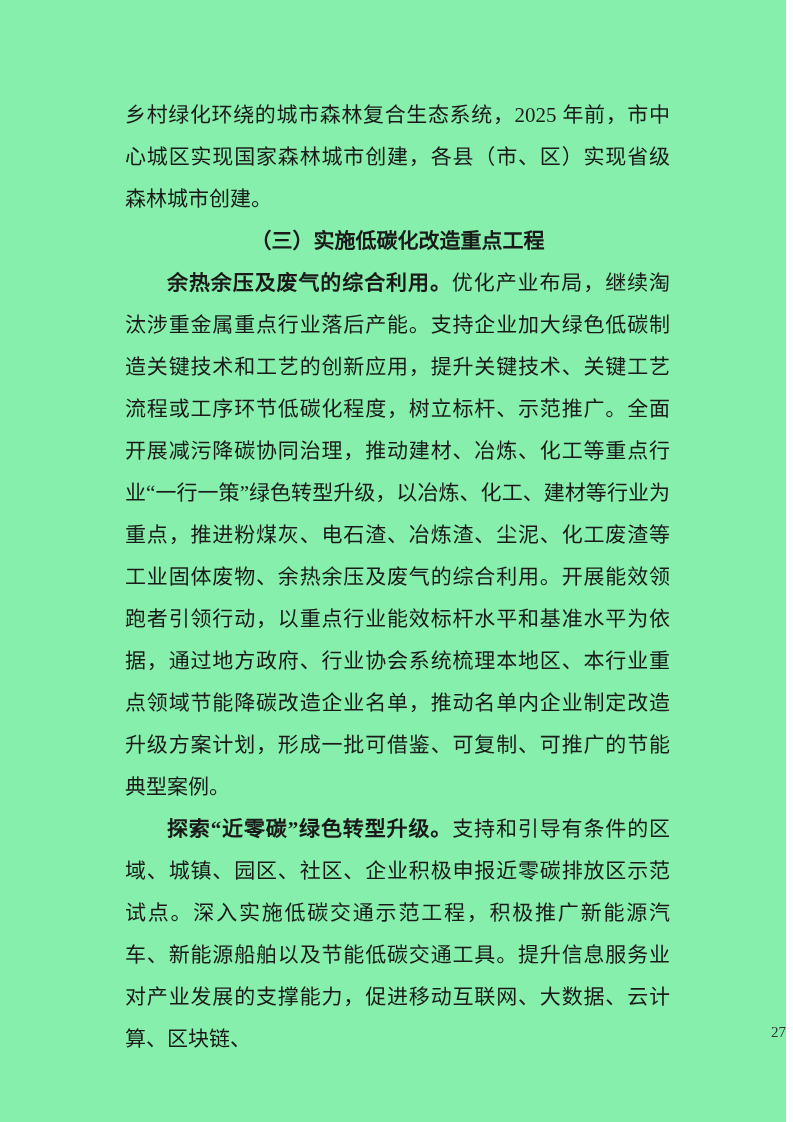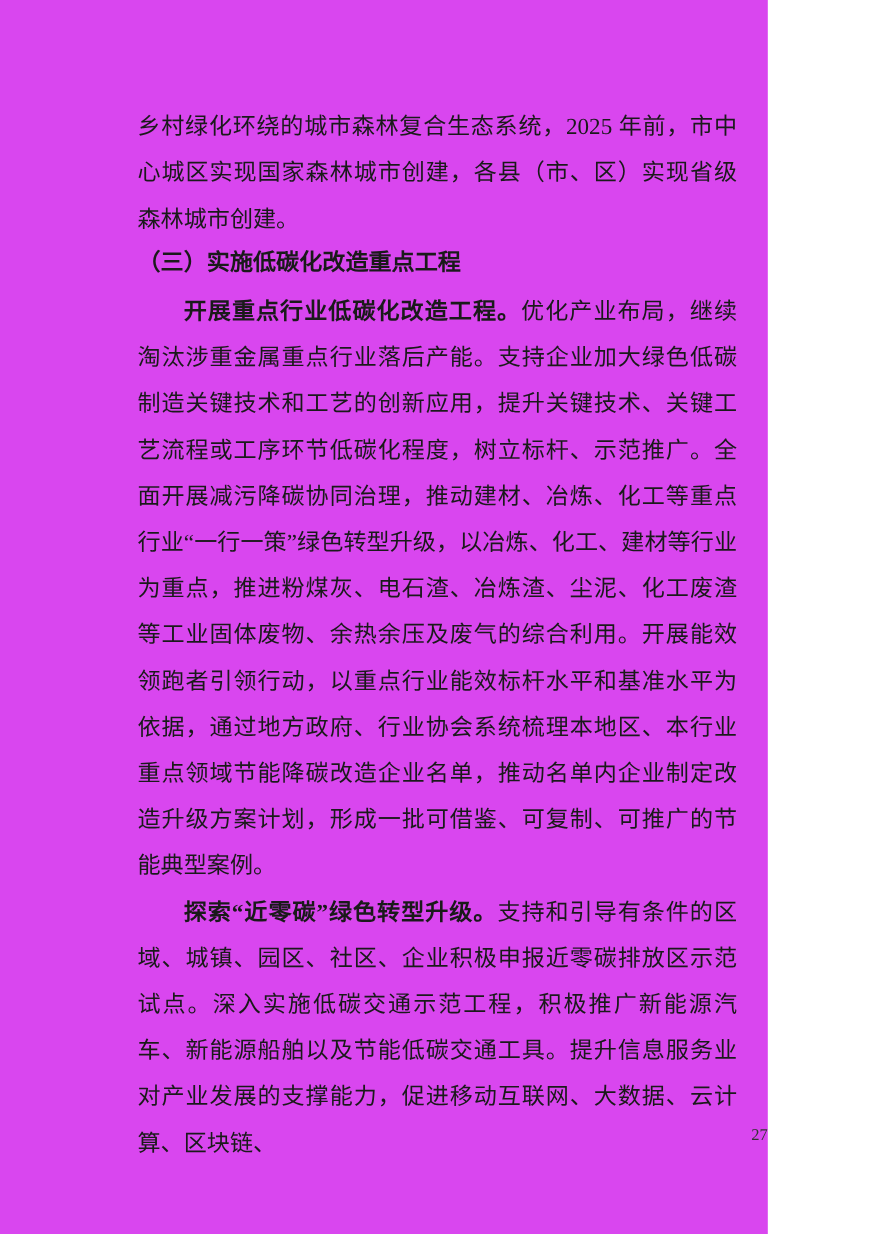--- a/index.html
+++ b/index.html
@@ -2,23 +2,23 @@
 <html lang="zh-CN"><head>
 <meta charset="utf-8">
 <style>
   html, body {
     margin: 0;
     padding: 0;
     background: #ffffff;
   }
   .page {
     position: relative;
-    width: 698px;
+    width: 786px;
     height: 1122px;
-    background: #d946ef;
+    background: #86efac;
     overflow: hidden;
     font-family: "Liberation Serif", "DejaVu Serif", serif;
     color: #1a1a1a;
   }
   .content {
     position: absolute;
     top: 94px;
     left: 125px;
     width: 545px;
   }
@@ -29,22 +29,21 @@
     line-height: 42px;
     font-weight: normal;
   }
   .content p {
     text-align: justify;
     text-align-last: left;
     text-justify: inter-character;
   }
   .content h2 {
     font-weight: bold;
-    text-align: left;
-    font-family: Liberation Mono, monospace;
+    text-align: center;
   }
   .indent {
     text-indent: 2em;
   }
   .gap-before {
     margin-top: 11px !important;
   }
   .lead-bold {
     font-weight: bold;
   }
@@ -63,21 +62,21 @@
 </head>
 <body>
 
 <div class="page">
   <div class="content">
 
     <p>乡村绿化环绕的城市森林复合生态系统，2025 年前，市中心城区实现国家森林城市创建，各县（市、区）实现省级森林城市创建。</p>
 
     <h2>（三）实施低碳化改造重点工程</h2>
 
-    <p class="indent"><span class="lead-bold">开展重点行业低碳化改造工程。</span><span>优化产业布局，继续淘汰涉重金属重点行业落后产能。支持企业加大绿色低碳制造关键技术和工艺的创新应用，提升关键技术、关键工艺流程或工序环节低碳化程度，树立标杆、示范推广。全面开展减污降碳协同治理，推动建材、冶炼、化工等重点行业“一行一策”绿色转型升级，以冶炼、化工、建材等行业为重点，推进粉煤灰、电石渣、冶炼渣、尘泥、化工废渣等工业固体废物、余热余压及废气的综合利用。开展能效领跑者引领行动，以重点行业能效标杆水平和基准水平为依据，通过地方政府、行业协会系统梳理本地区、本行业重点领域节能降碳改造企业名单，推动名单内企业制定改造升级方案计划，形成一批可借鉴、可复制、可推广的节能典型案例。</span></p>
+    <p class="indent"><span class="lead-bold">余热余压及废气的综合利用。</span><span>优化产业布局，继续淘汰涉重金属重点行业落后产能。支持企业加大绿色低碳制造关键技术和工艺的创新应用，提升关键技术、关键工艺流程或工序环节低碳化程度，树立标杆、示范推广。全面开展减污降碳协同治理，推动建材、冶炼、化工等重点行业“一行一策”绿色转型升级，以冶炼、化工、建材等行业为重点，推进粉煤灰、电石渣、冶炼渣、尘泥、化工废渣等工业固体废物、余热余压及废气的综合利用。开展能效领跑者引领行动，以重点行业能效标杆水平和基准水平为依据，通过地方政府、行业协会系统梳理本地区、本行业重点领域节能降碳改造企业名单，推动名单内企业制定改造升级方案计划，形成一批可借鉴、可复制、可推广的节能典型案例。</span></p>
 
 
     <p class="indent"><span class="lead-bold">探索“近零碳”绿色转型升级。</span><span>支持和引导有条件的区域、城镇、园区、社区、企业积极申报近零碳排放区示范试点。深入实施低碳交通示范工程，积极推广新能源汽车、新能源船舶以及节能低碳交通工具。提升信息服务业对产业发展的支撑能力，促进移动互联网、大数据、云计算、区块链、</span></p>
 
   </div>
 
   <div class="footer-pagenum">27</div>
 </div>
 
 </body></html>

